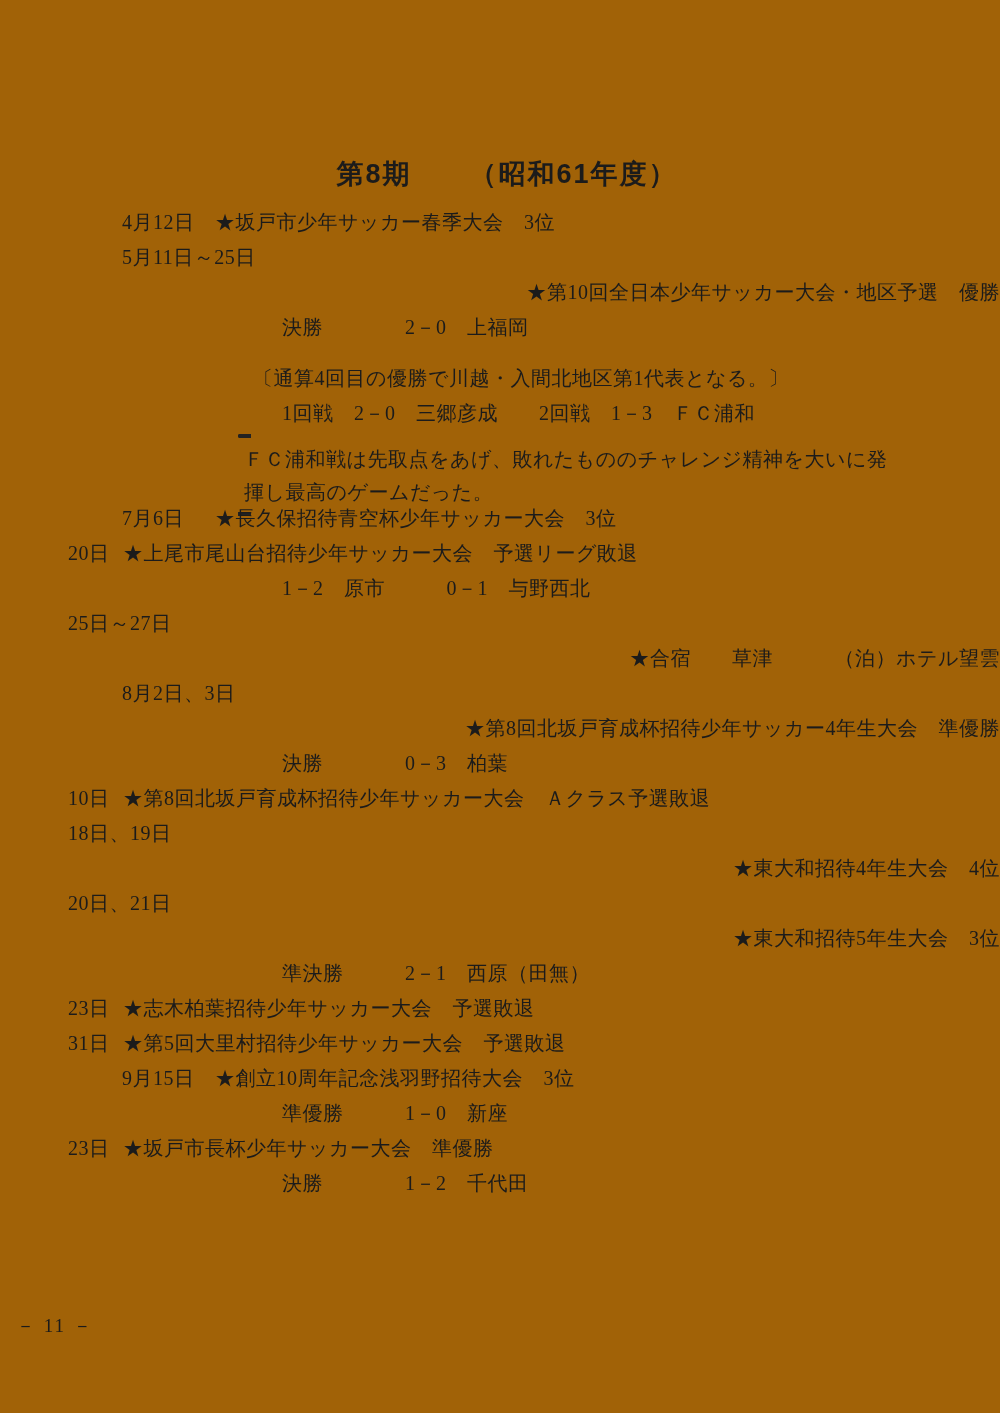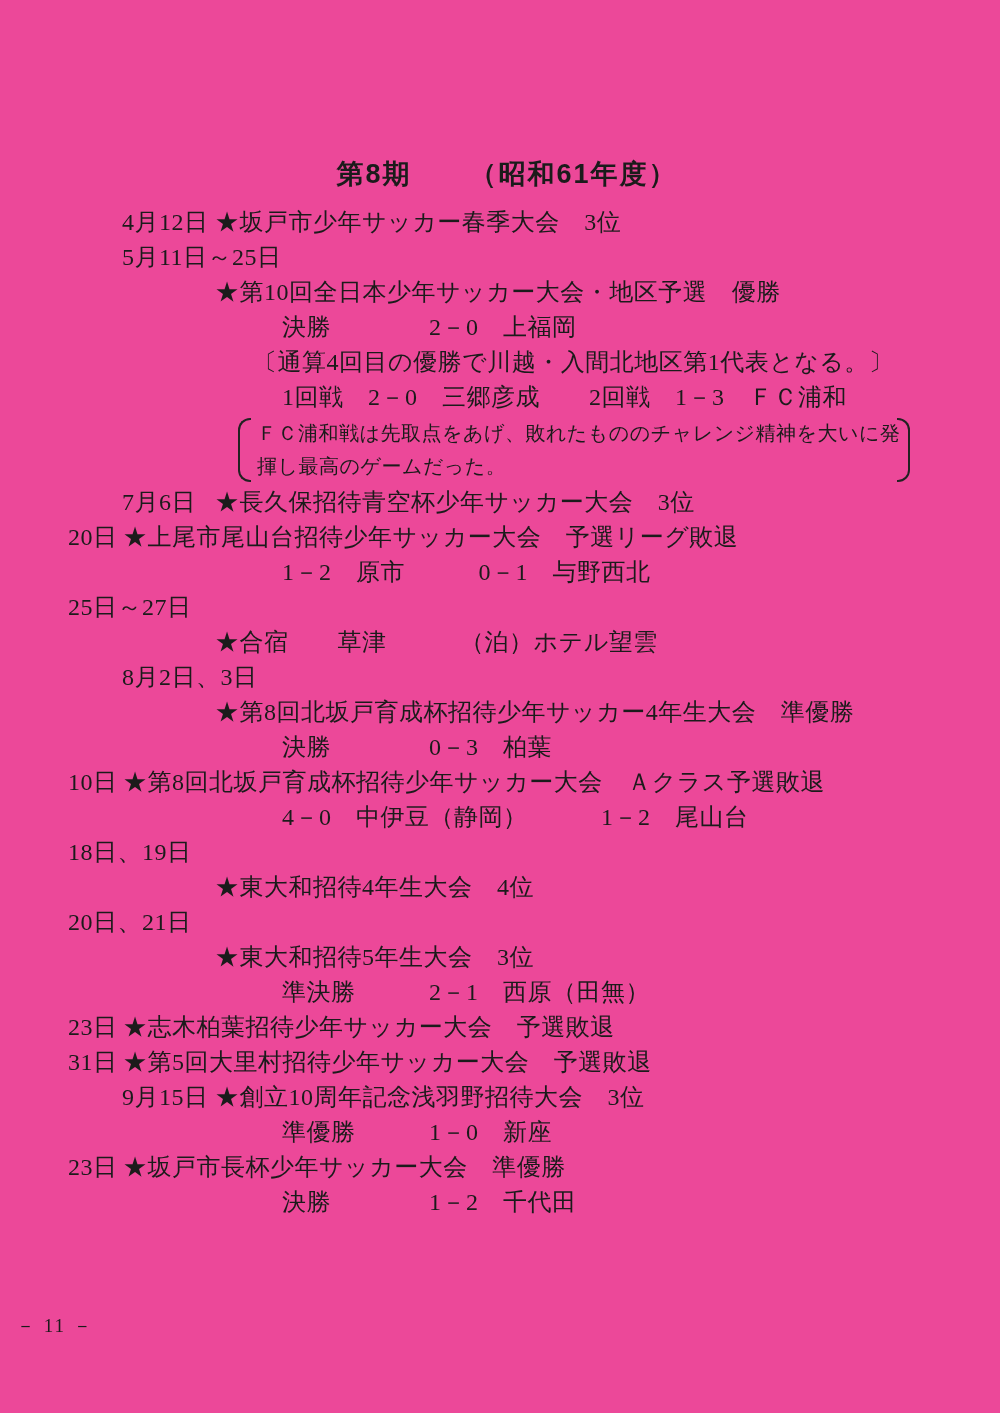--- a/index.html
+++ b/index.html
@@ -5,21 +5,21 @@
   html, body {
     margin: 0;
     padding: 0;
     background: #e8e8e8;
   }
   .page {
     position: relative;
     width: 1000px;
     height: 1413px;
     margin: 0 auto;
-    background: #ec4899;
+    background: #a16207;
     color: #1b1b1b;
     font-family: "Liberation Serif", serif;
     overflow: hidden;
   }
   .title {
     position: absolute;
     top: 138px;
     left: 0;
     width: 1000px;
     text-align: center;
@@ -32,36 +32,37 @@
   }
   .content {
     position: absolute;
     top: 205px;
     left: 0;
     width: 1000px;
   }
   .line {
     height: 35px;
     line-height: 35px;
-    font-size: 24px;
+    font-size: 20px;
     white-space: pre;
     letter-spacing: 0.5px;
   }
   .ind-month { padding-left: 122px; }
   .ind-day   { padding-left: 68px; }
-  .star      { padding-left: 215px; }
+  .star      { padding-left: 215px; text-align: right; }
   .score     { padding-left: 282px; }
-  .note      { padding-left: 253px; }
+  .note      { padding-left: 253px; margin-top: 16px; }
   .date-month { display: inline-block; width: 93px; }
   .date-day   { display: inline-block; width: 55px; }
   .bracket-row {
     height: 70px;
     padding-left: 238px;
     display: flex;
     align-items: stretch;
+    flex-direction: column;
   }
   .brk {
     flex: none;
     width: 11px;
     margin: 3px 0;
   }
   .brk-l {
     border-left: 2px solid #222;
     border-top: 2px solid #222;
     border-bottom: 2px solid #222;
@@ -118,21 +119,20 @@
       </div>
       <div class="line entry ind-month"><span class="date date-month">7月6日</span><span>★長久保招待青空杯少年サッカー大会　3位</span></div>
       <div class="line entry ind-day"><span class="date date-day">20日</span><span>★上尾市尾山台招待少年サッカー大会　予選リーグ敗退</span></div>
       <div class="line score"><span>1－2　原市　　　0－1　与野西北</span></div>
       <div class="line date ind-day"><span class="date">25日～27日</span></div>
       <div class="line star"><span>★合宿　　草津　　　（泊）ホテル望雲</span></div>
       <div class="line date ind-month"><span class="date">8月2日、3日</span></div>
       <div class="line star"><span>★第8回北坂戸育成杯招待少年サッカー4年生大会　準優勝</span></div>
       <div class="line score"><span>決勝　　　　0－3　柏葉</span></div>
       <div class="line entry ind-day"><span class="date date-day">10日</span><span>★第8回北坂戸育成杯招待少年サッカー大会　Ａクラス予選敗退</span></div>
-      <div class="line score"><span>4－0　中伊豆（静岡）　　　1－2　尾山台</span></div>
       <div class="line date ind-day"><span class="date">18日、19日</span></div>
       <div class="line star"><span>★東大和招待4年生大会　4位</span></div>
       <div class="line date ind-day"><span class="date">20日、21日</span></div>
       <div class="line star"><span>★東大和招待5年生大会　3位</span></div>
       <div class="line score"><span>準決勝　　　2－1　西原（田無）</span></div>
       <div class="line entry ind-day"><span class="date date-day">23日</span><span>★志木柏葉招待少年サッカー大会　予選敗退</span></div>
       <div class="line entry ind-day"><span class="date date-day">31日</span><span>★第5回大里村招待少年サッカー大会　予選敗退</span></div>
       <div class="line entry ind-month"><span class="date date-month">9月15日</span><span>★創立10周年記念浅羽野招待大会　3位</span></div>
       <div class="line score"><span>準優勝　　　1－0　新座</span></div>
       <div class="line entry ind-day"><span class="date date-day">23日</span><span>★坂戸市長杯少年サッカー大会　準優勝</span></div>

